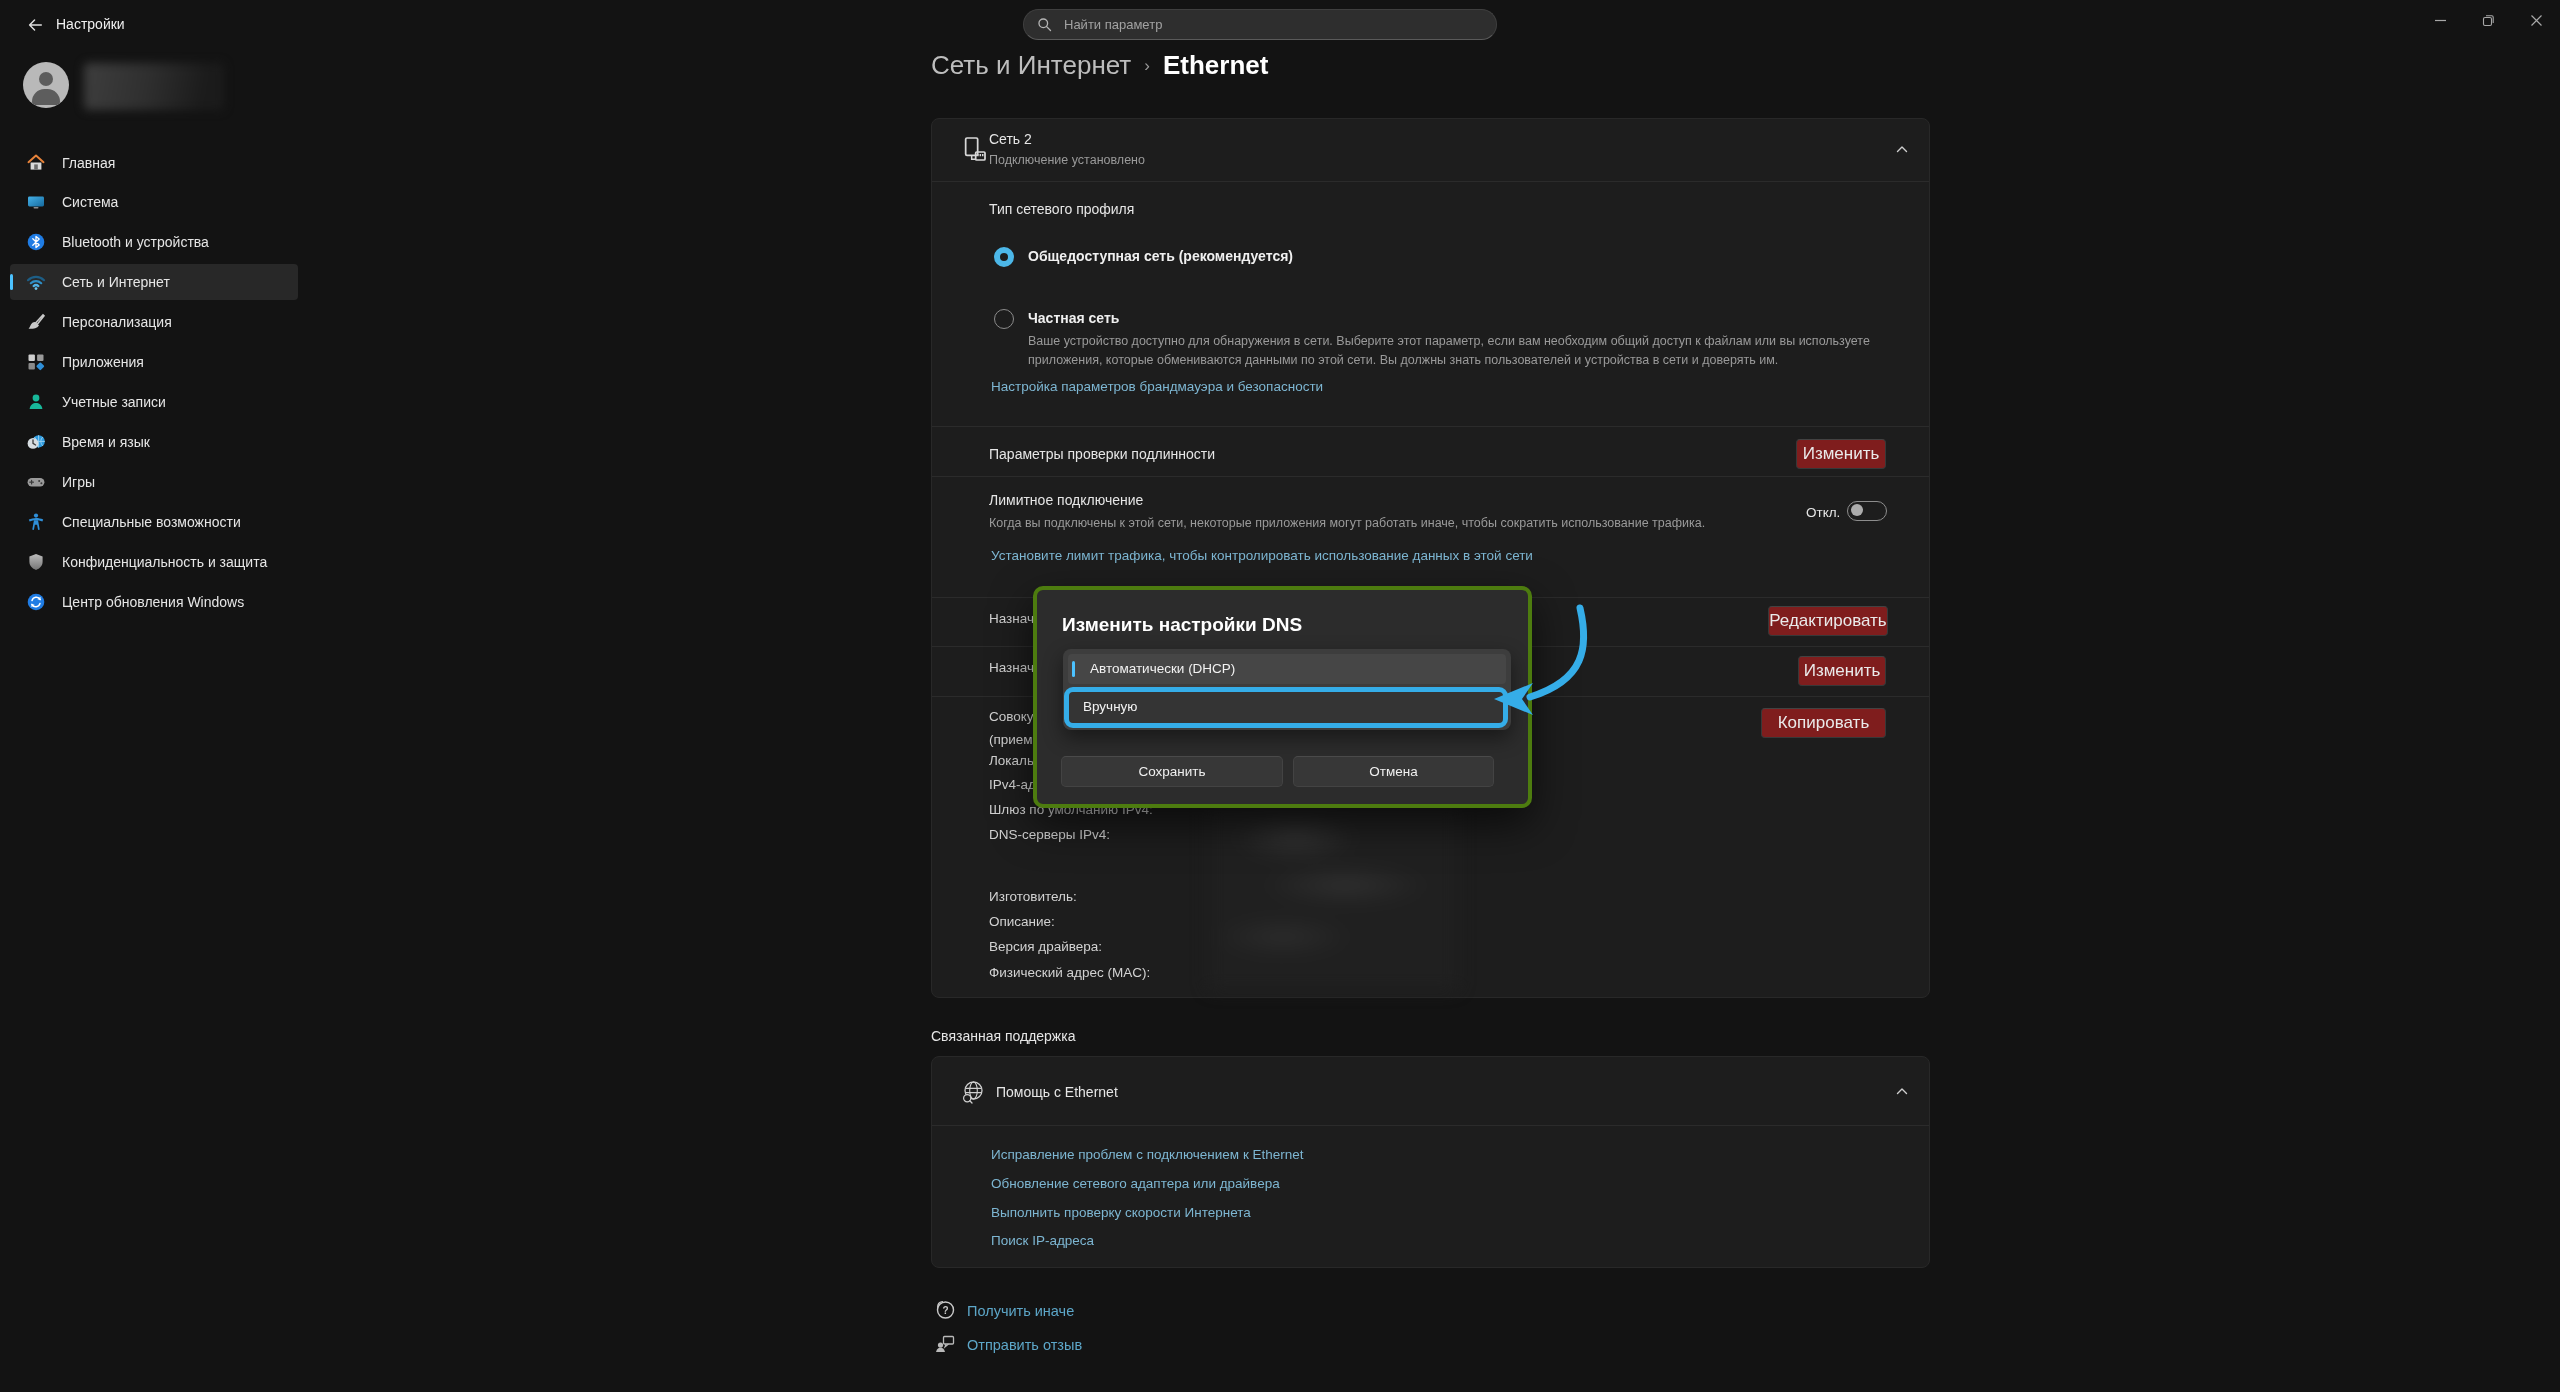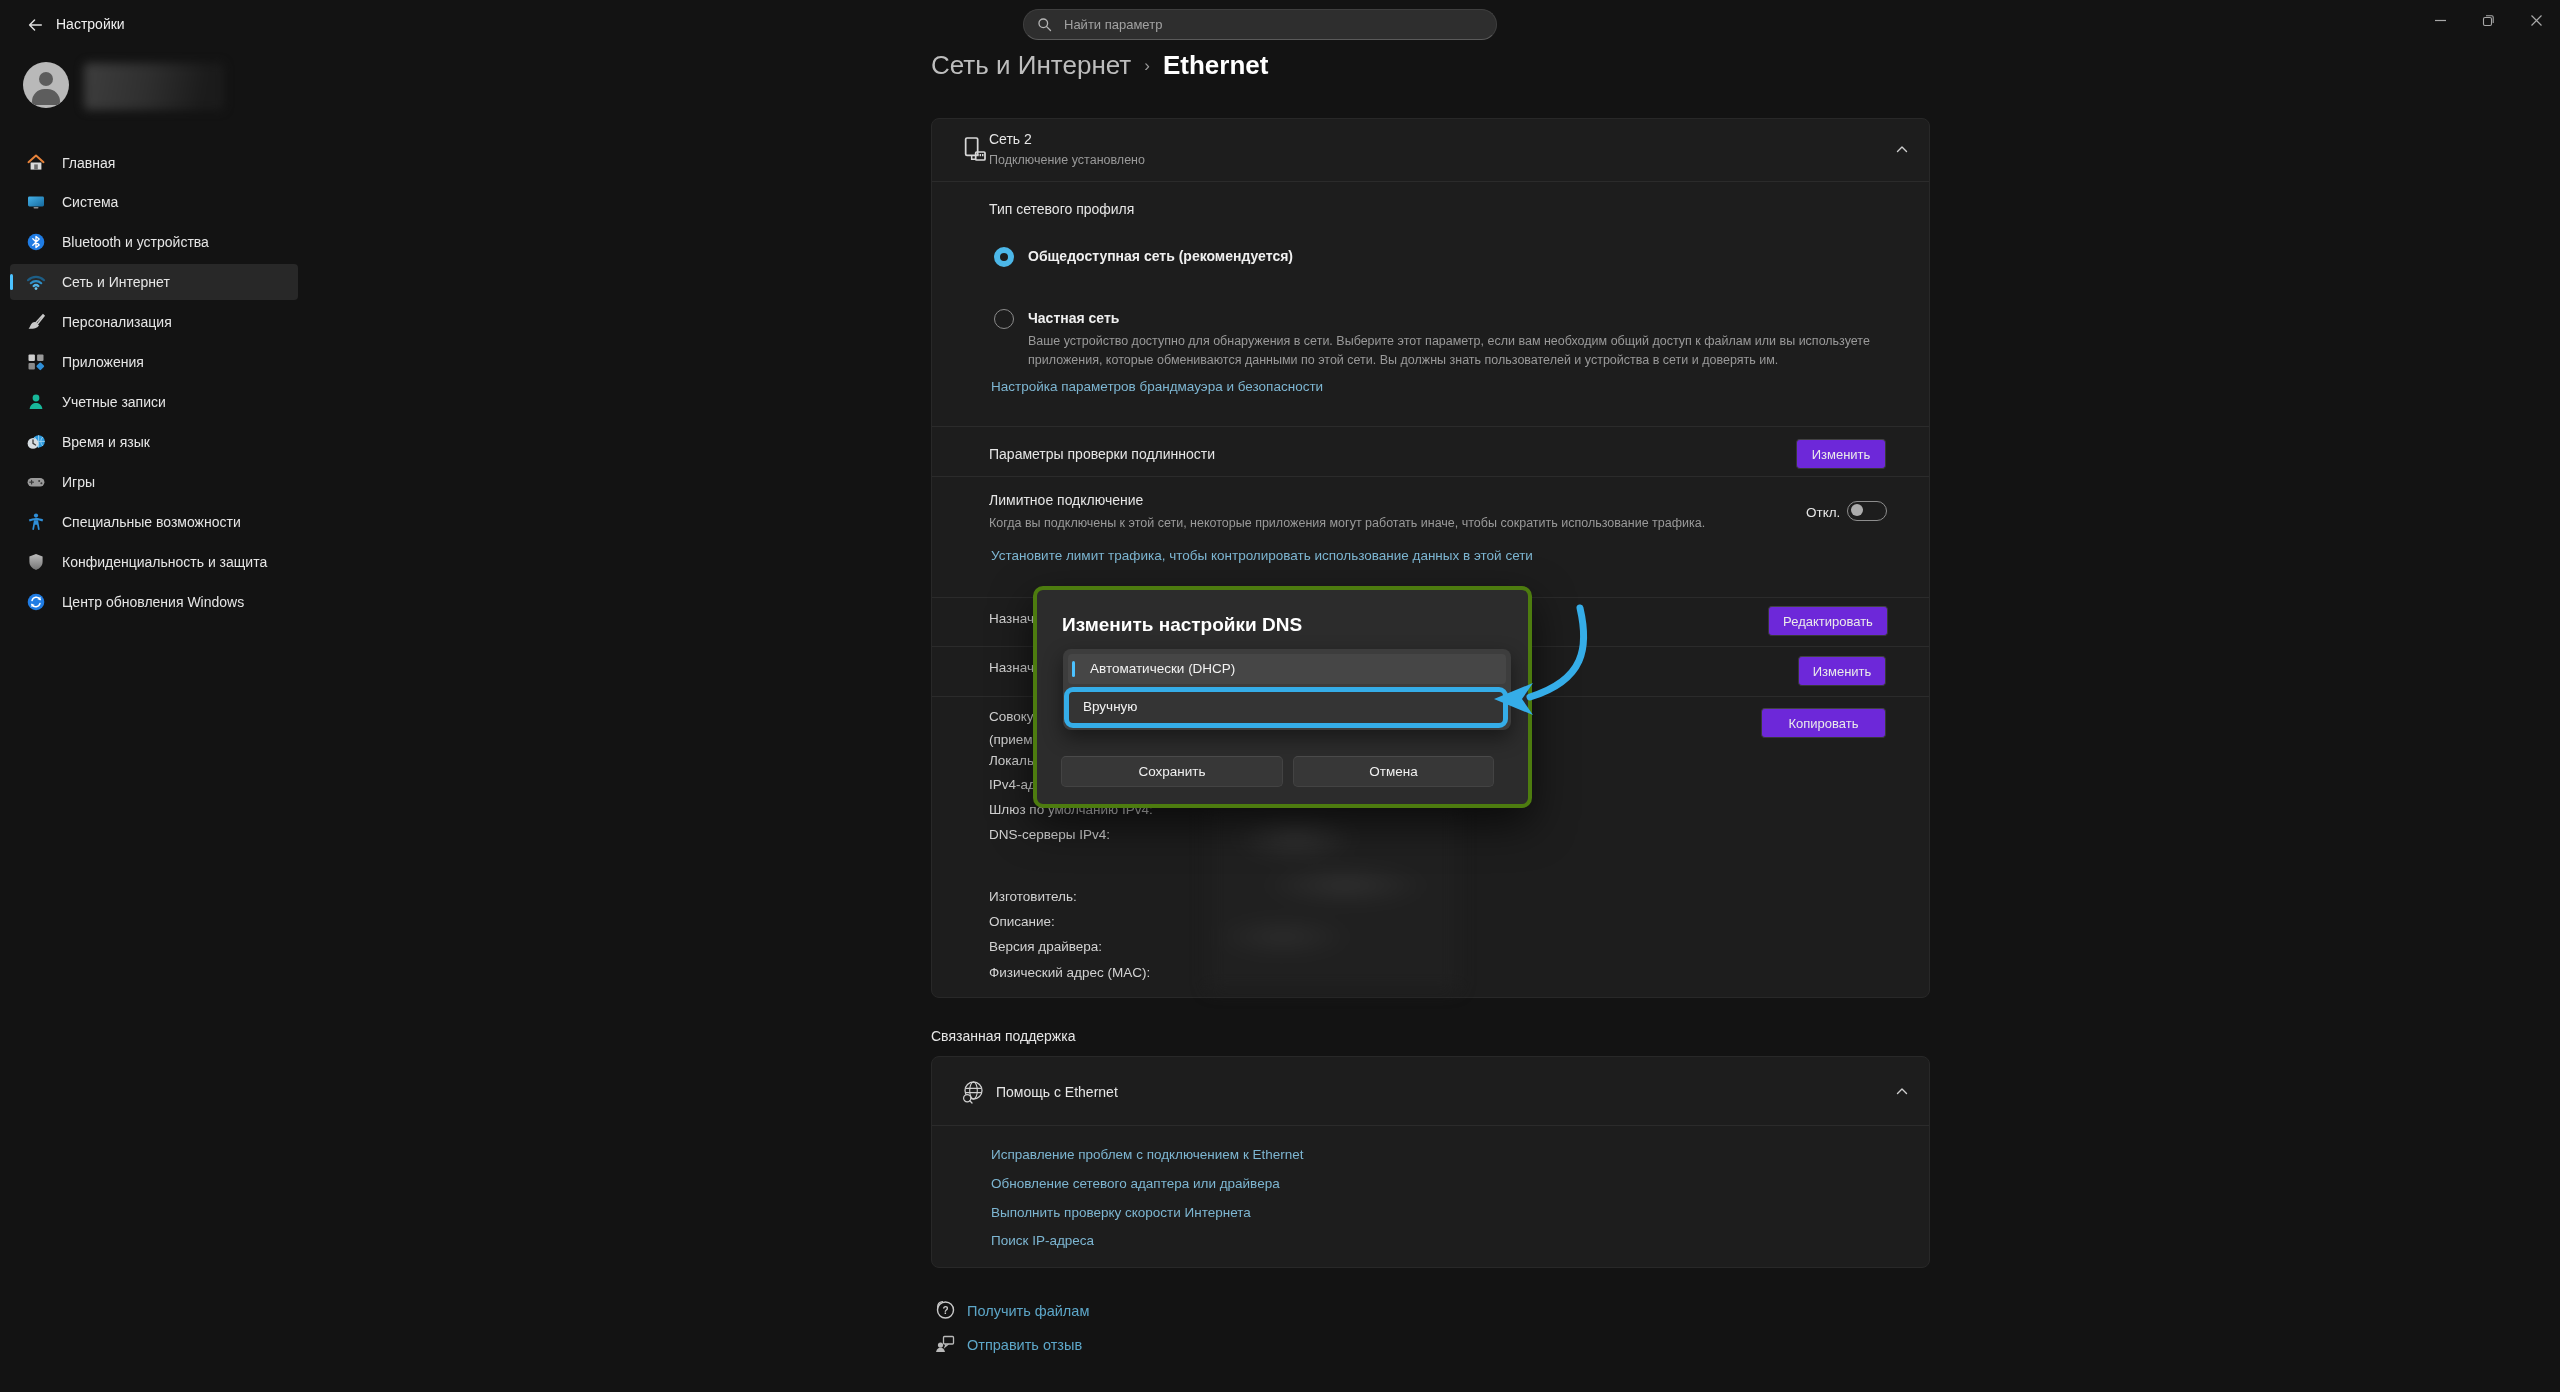--- a/index.html
+++ b/index.html
@@ -29,22 +29,22 @@
   
   .crumb-parent{font-size:26px;color:#bdbdbd;}
   .crumb-sep{font-size:17px;color:#9a9a9a;padding:0 13px;position:relative;top:-3px;}
   .crumb-current{font-size:26px;color:#ffffff;font-weight:700;}
   
   .card{position:absolute;background:#1d1d1d;border:1px solid #282828;border-radius:8px;box-sizing:border-box;}
   .divider{position:absolute;left:0;right:0;height:1px;background:#2b2b2b;}
   .lbl{position:absolute;color:#e6e6e6;font-size:14px;white-space:nowrap;}
   .sub{position:absolute;color:#9a9a9a;font-size:12.5px;line-height:1.55;}
   .detail-lbl{position:absolute;color:#d2d2d2;font-size:13.5px;white-space:nowrap;}
-  .btn{position:absolute;display:flex;align-items:center;justify-content:center;background:#6d28d9;
-       border:1px solid #383838;border-top-color:#424242;border-radius:4px;color:#eaeaea;font-size:13px;box-sizing:border-box;}
+  .btn{position:absolute;display:flex;align-items:center;justify-content:center;background:#7f1d1d;
+       border:1px solid #383838;border-top-color:#424242;border-radius:4px;color:#eaeaea;font-size:17px;box-sizing:border-box;}
   .link{position:absolute;color:#7db6d2;font-size:13.5px;white-space:nowrap;}
   .radio{position:absolute;width:20px;height:20px;border-radius:50%;box-sizing:border-box;}
   .radio.sel{border:6px solid #4cb7e8;background:#1d1d1d;}
   .radio.unsel{border:1.5px solid #8b8b8b;background:transparent;}
   .radio-label{position:absolute;font-size:14px;font-weight:700;color:#f0f0f0;white-space:nowrap;}
   .toggle{position:absolute;width:40px;height:20px;border:1px solid #8d8d8d;border-radius:11px;box-sizing:border-box;}
   .toggle .knob{position:absolute;left:3px;top:2px;width:12px;height:12px;border-radius:50%;background:#ababab;}
   .chev{position:absolute;width:16px;height:16px;}
   .redact-values{left:1208px;top:800px;width:250px;height:190px;border-radius:6px;
       background:
@@ -350,21 +350,21 @@
     <div class="link" style="left:59px;top:176px;">Поиск IP-адреса</div>
   </div>
 
   <span class="abs" style="left:933px;top:1298px;">
     <svg width="24" height="24" viewBox="0 0 24 24">
       <circle cx="12.5" cy="12" r="8" stroke="#c9c9c9" stroke-width="1.4" fill="none"></circle>
       <path d="M4.8 9 Q4.4 4.6 9.4 3.6" stroke="#c9c9c9" stroke-width="1.4" fill="none" stroke-linecap="round"></path>
       <text x="12.5" y="16" text-anchor="middle" font-size="10" font-family="Liberation Sans, sans-serif" fill="#c9c9c9" font-weight="700">?</text>
       </svg>
     </span>
-  <div class="foot-link" style="left:967px;top:1303px;">Получить файлам</div>
+  <div class="foot-link" style="left:967px;top:1303px;">Получить иначе</div>
 
   <span class="abs" style="left:933px;top:1332px;">
     <svg width="24" height="24" viewBox="0 0 24 24">
       <circle cx="7.5" cy="13" r="2.6" fill="#b9b9b9"></circle>
       <path d="M3 20 C3.8 16.8 6 15.6 7.5 15.6 C9 15.6 11.2 16.8 12 20 Z" fill="#b9b9b9"></path>
       <rect x="10.5" y="4.5" width="10" height="7.5" rx="1" stroke="#b9b9b9" stroke-width="1.3" fill="none"></rect>
       <path d="M13 12 L12 15 L15.5 12" stroke="#b9b9b9" stroke-width="1.2" fill="none"></path>
       </svg>
     </span>
   <div class="foot-link" style="left:967px;top:1337px;">Отправить отзыв</div>

